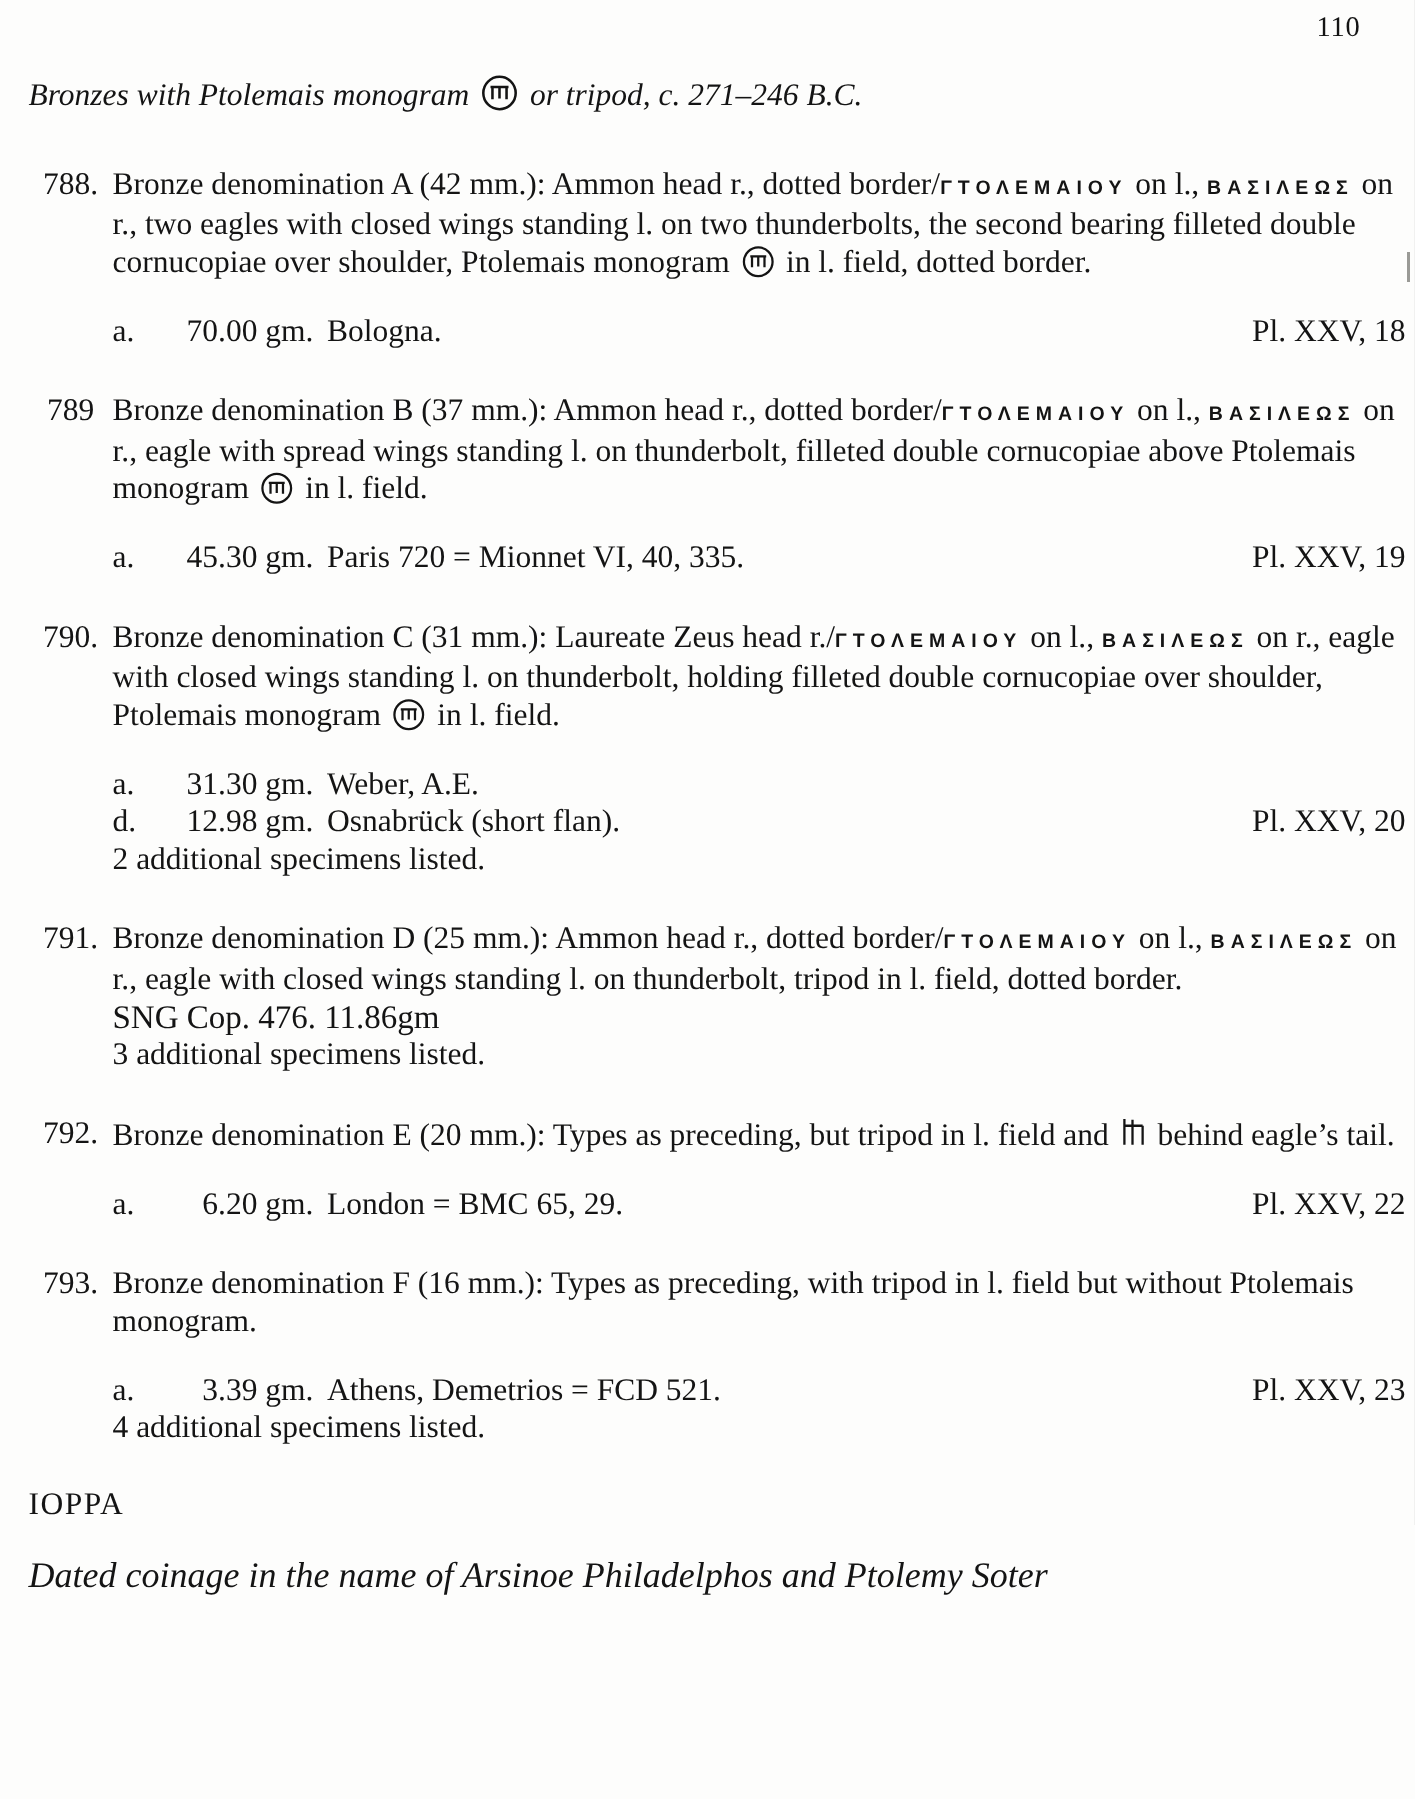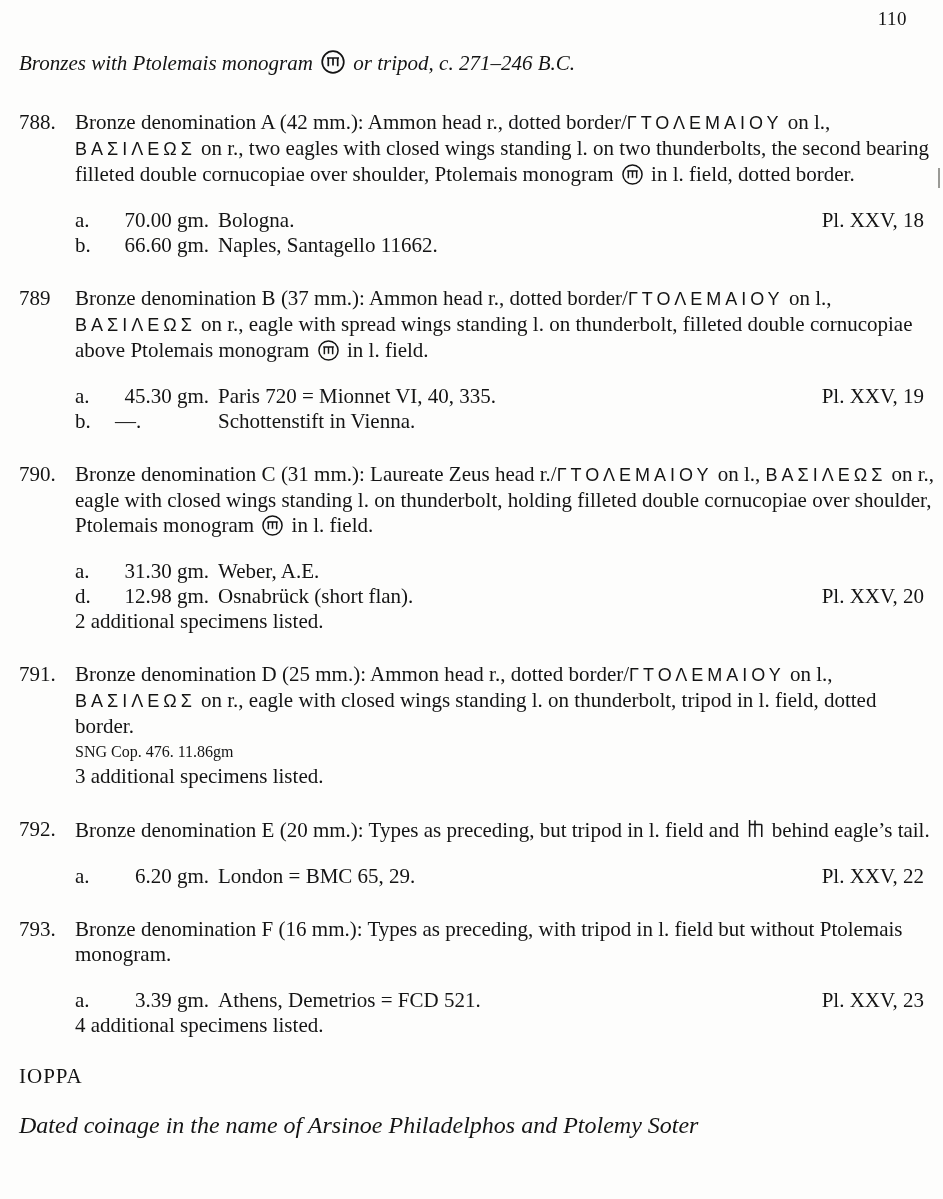--- a/index.html
+++ b/index.html
@@ -21,43 +21,44 @@
   }
   .heading{
     margin:26px 10px 0 19px;
     font-style:italic;
     font-size:21px;
     line-height:28px;
   }
   .heading .mono{font-style:normal;}
   .entry{display:flex;margin:28px 0 0 19px;}
   .entry.first{margin-top:33px;}
-  .entry .num{width:56px;flex:0 0 56px;}
+  .entry .num{width:56px;flex:0 0 56px;text-align:center;}
   .entry .body{flex:1;max-width:862px;}
   .desc{margin:0;}
   .greek{
     font-family:"Liberation Sans", sans-serif;
-    font-size:18px;
+    font-size:13px;
     letter-spacing:4px;
+    font-weight:bold;
   }
   .mono{vertical-align:-5px;margin:0 2px;}
   .mono-sm{vertical-align:-4px;margin:0 2px;}
   .annotation{
     margin:2px 0 0 0;
-    font-size:16px;
+    font-size:22px;
     line-height:22px;
   }
   .specimens{margin-top:21px;}
   .specimens.tight{margin-top:1px;}
   .spec-row{position:relative;font-family:Liberation Serif, serif;}
   .ltr{display:inline-block;width:40px;}
   .wt{display:inline-block;width:94px;text-align:right;}
   .loc{margin-left:9px;}
   .plate{
-    position:absolute;right:13px;top:0;
+    position:absolute;right:0;top:0;
   }
   .note{margin:0;}
   .footer-section{margin:26px 0 0 19px;letter-spacing:1px;}
   .footer-italic{
     margin:24px 0 0 19px;
     font-style:italic;
     font-size:24px;
   }
   .scan-artifact{
     position:absolute;
@@ -90,43 +91,37 @@
   <svg class="mono mglyph" width="23" height="23" viewBox="0 0 26 26" aria-hidden="true">
     <circle cx="13" cy="13" r="10.8" stroke-width="1.7"></circle>
     <path d="M7 9h12 M8.3 9v8.2 M13 9v7.6 M17.7 9v8.2" stroke-width="1.7"></path>
   </svg>
 <span> in l. field, dotted border.</span></p>
       <div class="specimens">
         <div class="spec-row">
           <span class="ltr">a.</span><span class="wt">70.00 gm.</span><span class="loc">Bologna.</span>
           <span class="plate">Pl. XXV, 18</span>
         </div>
-        <div class="spec-row">
-          <span class="ltr">b.</span><span class="wt">66.60 gm.</span><span class="loc">Naples, Santagello 11662.</span>
-        </div>
       </div>
     </div>
   </div>
 
   <div class="entry">
     <div class="num">789</div>
     <div class="body">
       <p class="desc"><span>Bronze denomination B (37 mm.): Ammon head r., dotted border/</span><span class="greek">ΓΤΟΛΕΜΑΙΟΥ</span><span> on l., </span><span class="greek">ΒΑΣΙΛΕΩΣ</span><span> on r., eagle with spread wings standing l. on thunderbolt, filleted double cornucopiae above Ptolemais monogram </span>
   <svg class="mono mglyph" width="23" height="23" viewBox="0 0 26 26" aria-hidden="true">
     <circle cx="13" cy="13" r="10.8" stroke-width="1.7"></circle>
     <path d="M7 9h12 M8.3 9v8.2 M13 9v7.6 M17.7 9v8.2" stroke-width="1.7"></path>
   </svg>
 <span> in l. field.</span></p>
       <div class="specimens">
         <div class="spec-row">
           <span class="ltr">a.</span><span class="wt">45.30 gm.</span><span class="loc">Paris 720 = Mionnet VI, 40, 335.</span>
           <span class="plate">Pl. XXV, 19</span>
-        </div>
-        <div class="spec-row">
-          <span class="ltr">b.</span><span class="wt" style="text-align: left;">—.</span><span class="loc">Schottenstift in Vienna.</span>
         </div>
       </div>
     </div>
   </div>
 
   <div class="entry">
     <div class="num">790.</div>
     <div class="body">
       <p class="desc"><span>Bronze denomination C (31 mm.): Laureate Zeus head r./</span><span class="greek">ΓΤΟΛΕΜΑΙΟΥ</span><span> on l., </span><span class="greek">ΒΑΣΙΛΕΩΣ</span><span> on r., eagle with closed wings standing l. on thunderbolt, holding filleted double cornucopiae over shoulder, Ptolemais monogram </span>
   <svg class="mono mglyph" width="23" height="23" viewBox="0 0 26 26" aria-hidden="true">

